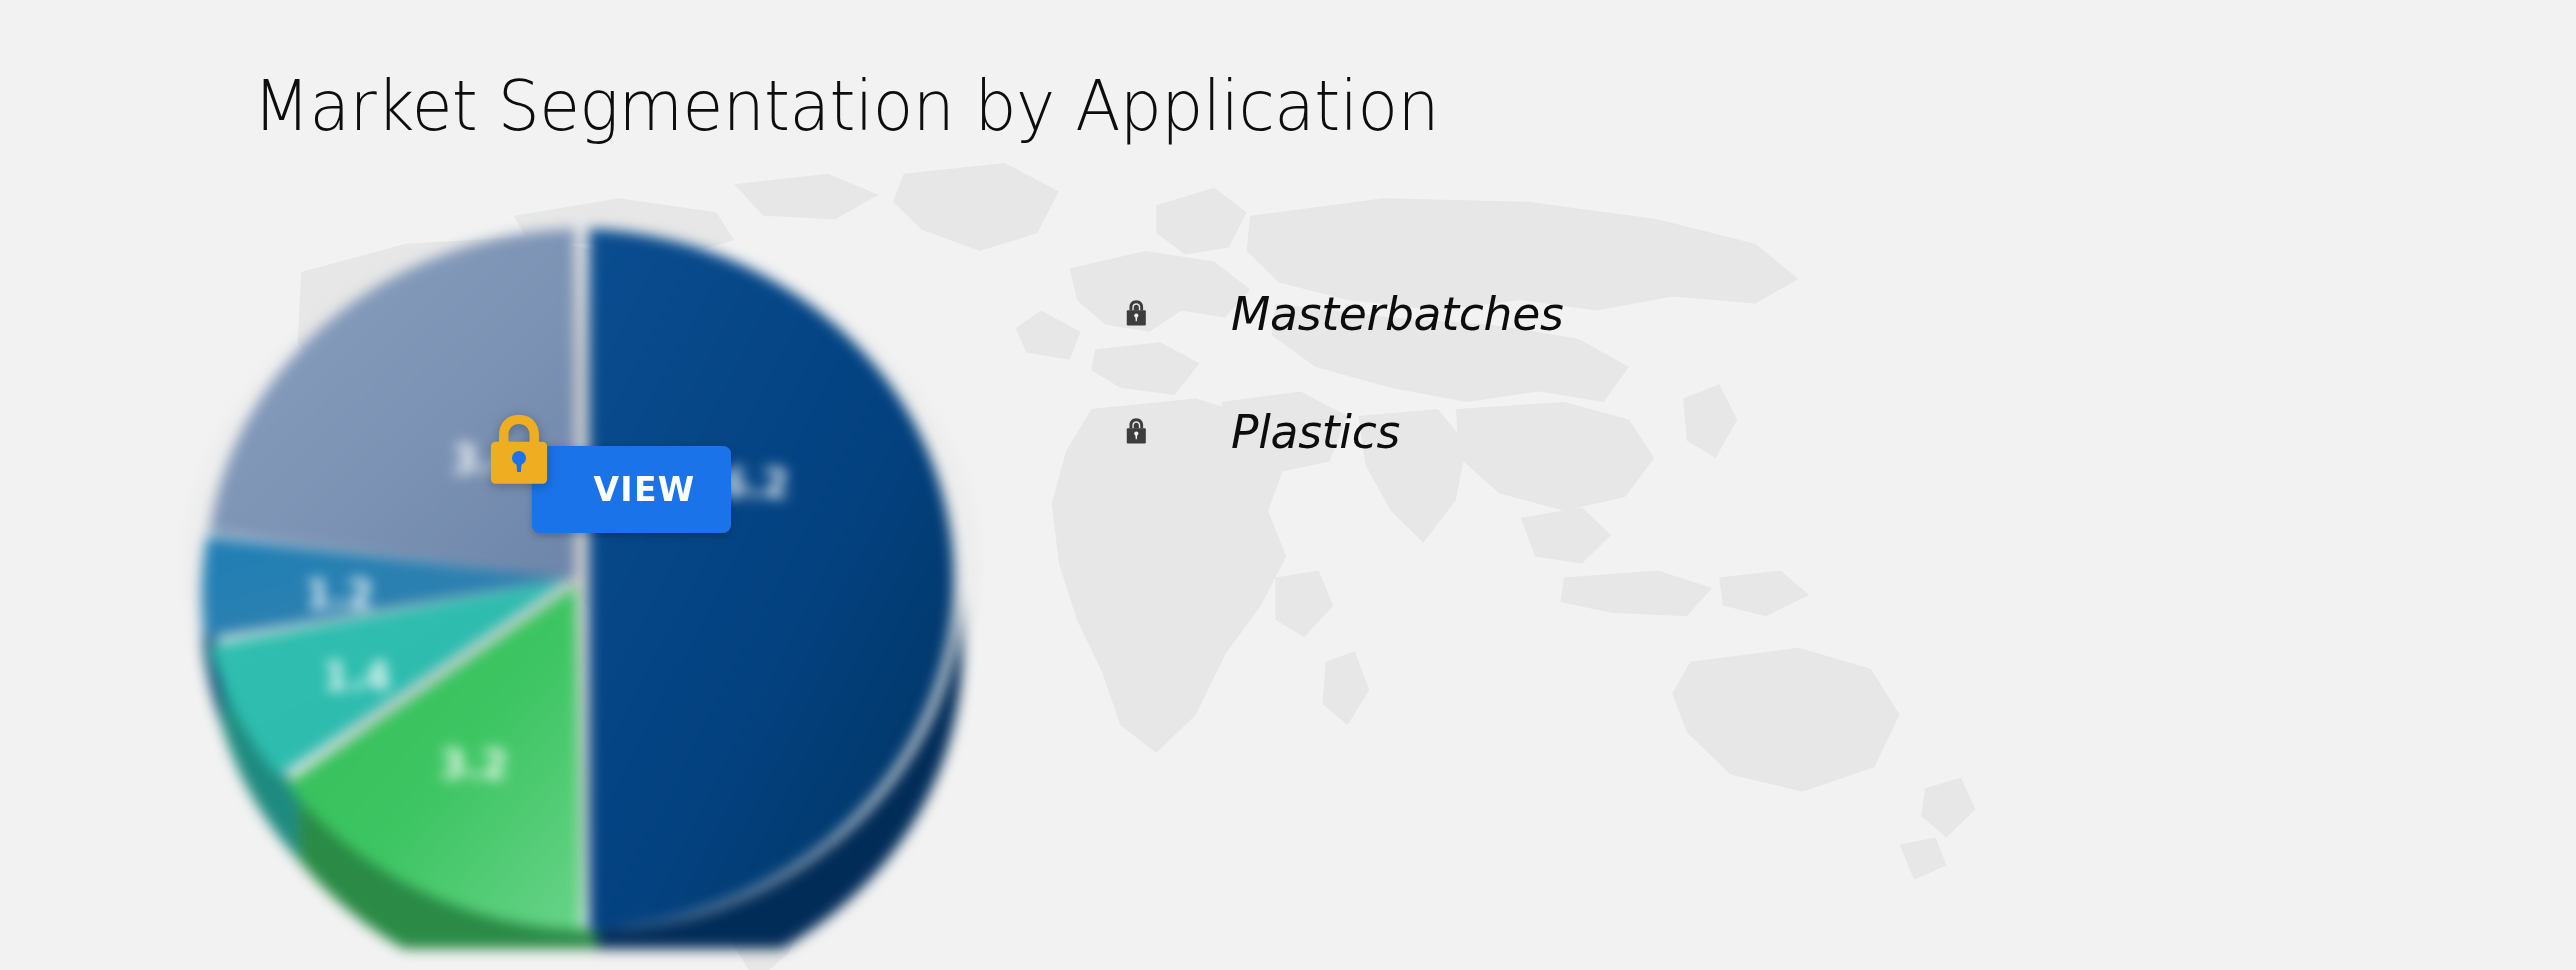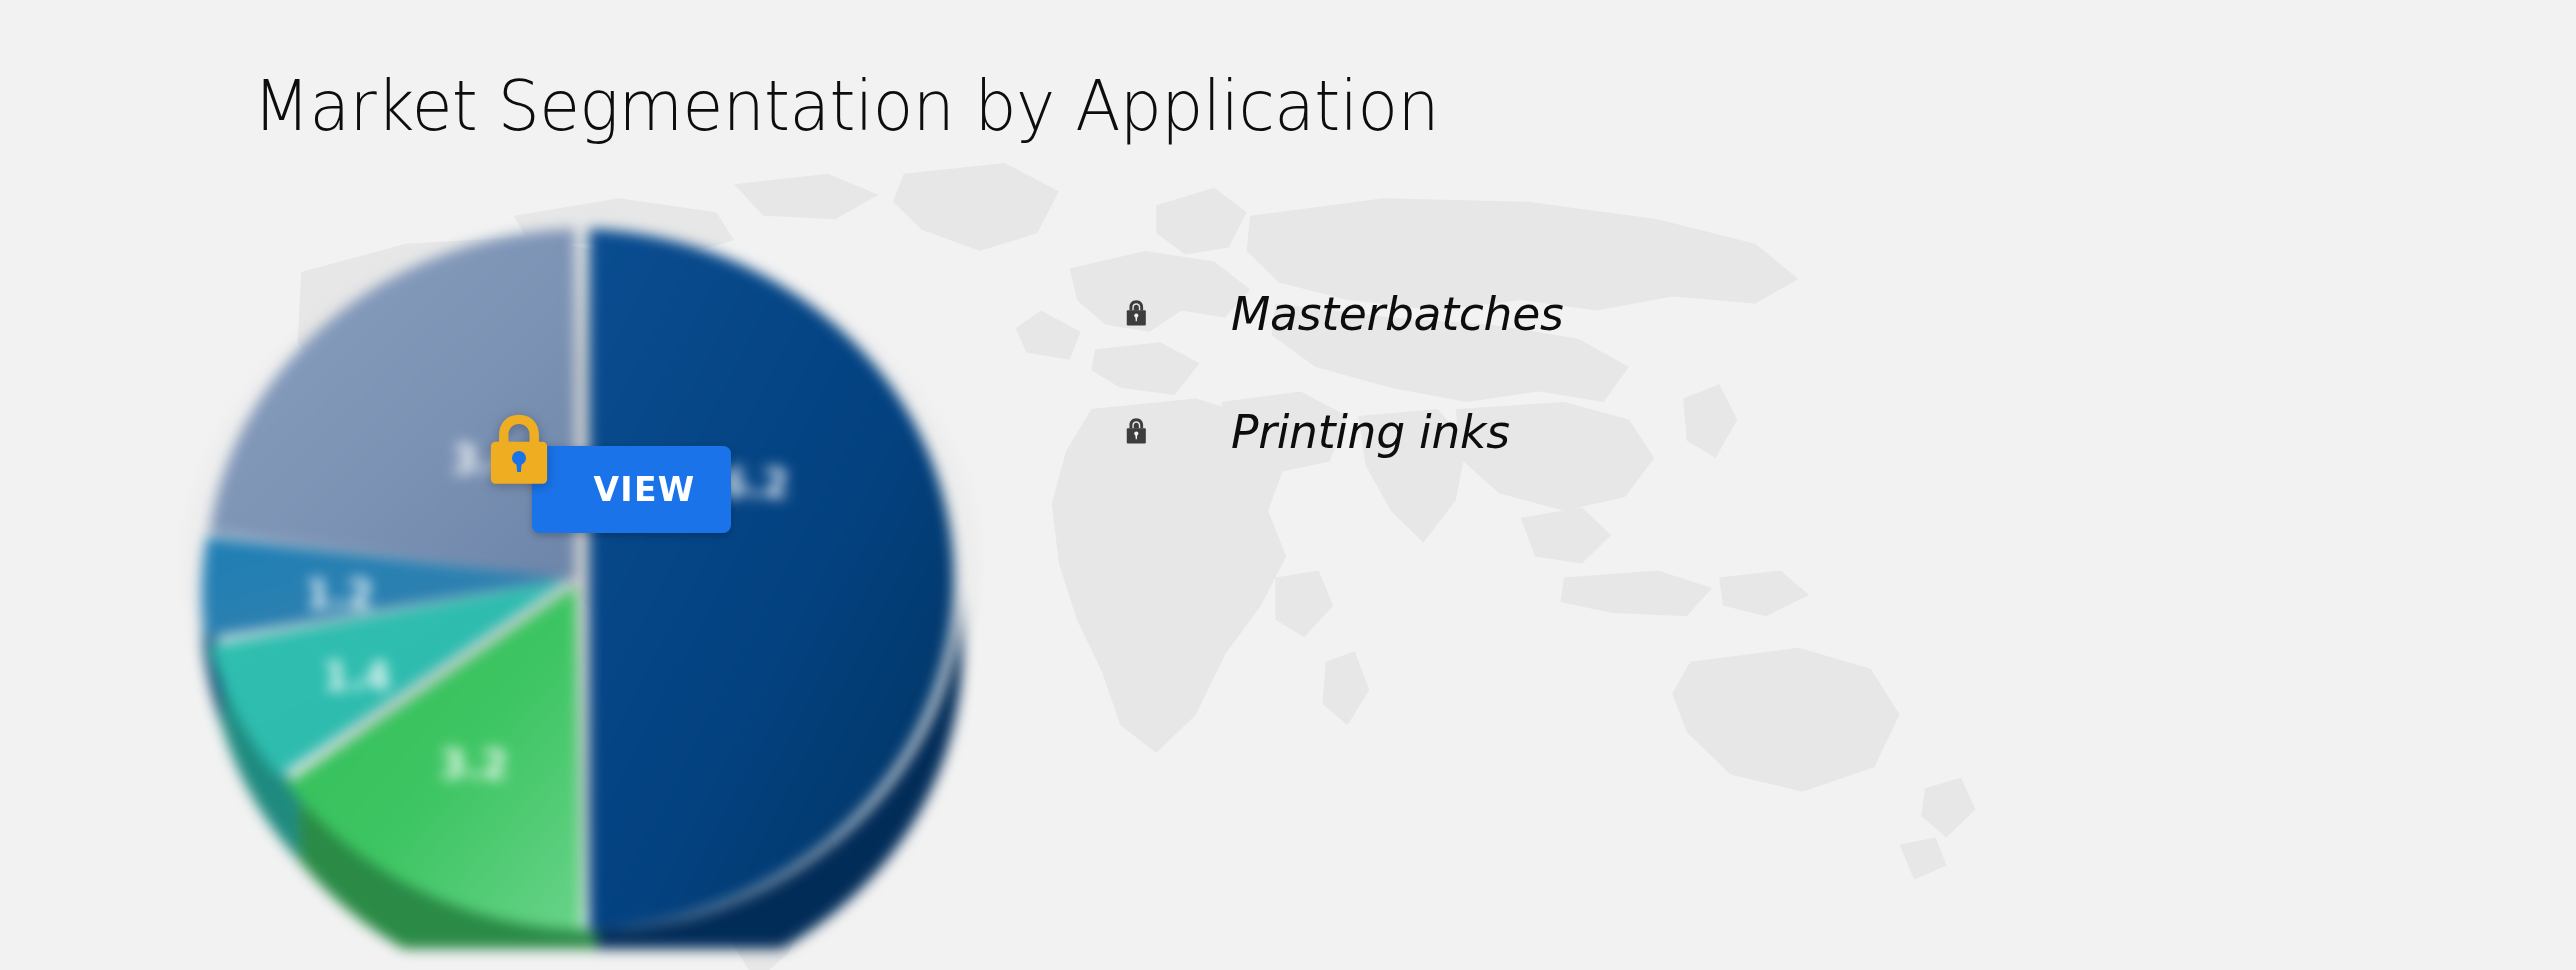--- a/index.html
+++ b/index.html
@@ -285,25 +285,25 @@
   <div class="legend-row">
     <svg class="legend-lock-icon" viewBox="0 0 56 70" aria-hidden="true">
       <path d="M28 3 C18 3 11.5 10 11.5 19.5 L11.5 28 L18.5 28 L18.5 19.5 C18.5 14 22.6 10 28 10 C33.4 10 37.5 14 37.5 19.5 L37.5 28 L44.5 28 L44.5 19.5 C44.5 10 38 3 28 3 Z M28 14 C24.3 14 21.8 17 21.8 20.6 L21.8 28 L34.2 28 L34.2 20.6 C34.2 17 31.7 14 28 14 Z" fill="#3d3d3d"></path>
       <rect x="5" y="27" width="46" height="37" rx="2.5" fill="#3d3d3d"></rect>
       <circle cx="28" cy="40" r="5" fill="#f2f2f2"></circle>
       <path d="M25.6 41 L30.4 41 L29.4 54 L26.6 54 Z" fill="#f2f2f2"></path>
     </svg>
     <span class="legend-label">Masterbatches</span>
   </div>
 
-
   <div class="legend-row">
     <svg class="legend-lock-icon" viewBox="0 0 56 70" aria-hidden="true">
       <path d="M28 3 C18 3 11.5 10 11.5 19.5 L11.5 28 L18.5 28 L18.5 19.5 C18.5 14 22.6 10 28 10 C33.4 10 37.5 14 37.5 19.5 L37.5 28 L44.5 28 L44.5 19.5 C44.5 10 38 3 28 3 Z M28 14 C24.3 14 21.8 17 21.8 20.6 L21.8 28 L34.2 28 L34.2 20.6 C34.2 17 31.7 14 28 14 Z" fill="#3d3d3d"></path>
       <rect x="5" y="27" width="46" height="37" rx="2.5" fill="#3d3d3d"></rect>
       <circle cx="28" cy="40" r="5" fill="#f2f2f2"></circle>
       <path d="M25.6 41 L30.4 41 L29.4 54 L26.6 54 Z" fill="#f2f2f2"></path>
     </svg>
-    <span class="legend-label">Printing inks</span>
+    <span class="legend-label">Plastics</span>
   </div>
 
+
 </div>
 
 
 </body></html>

